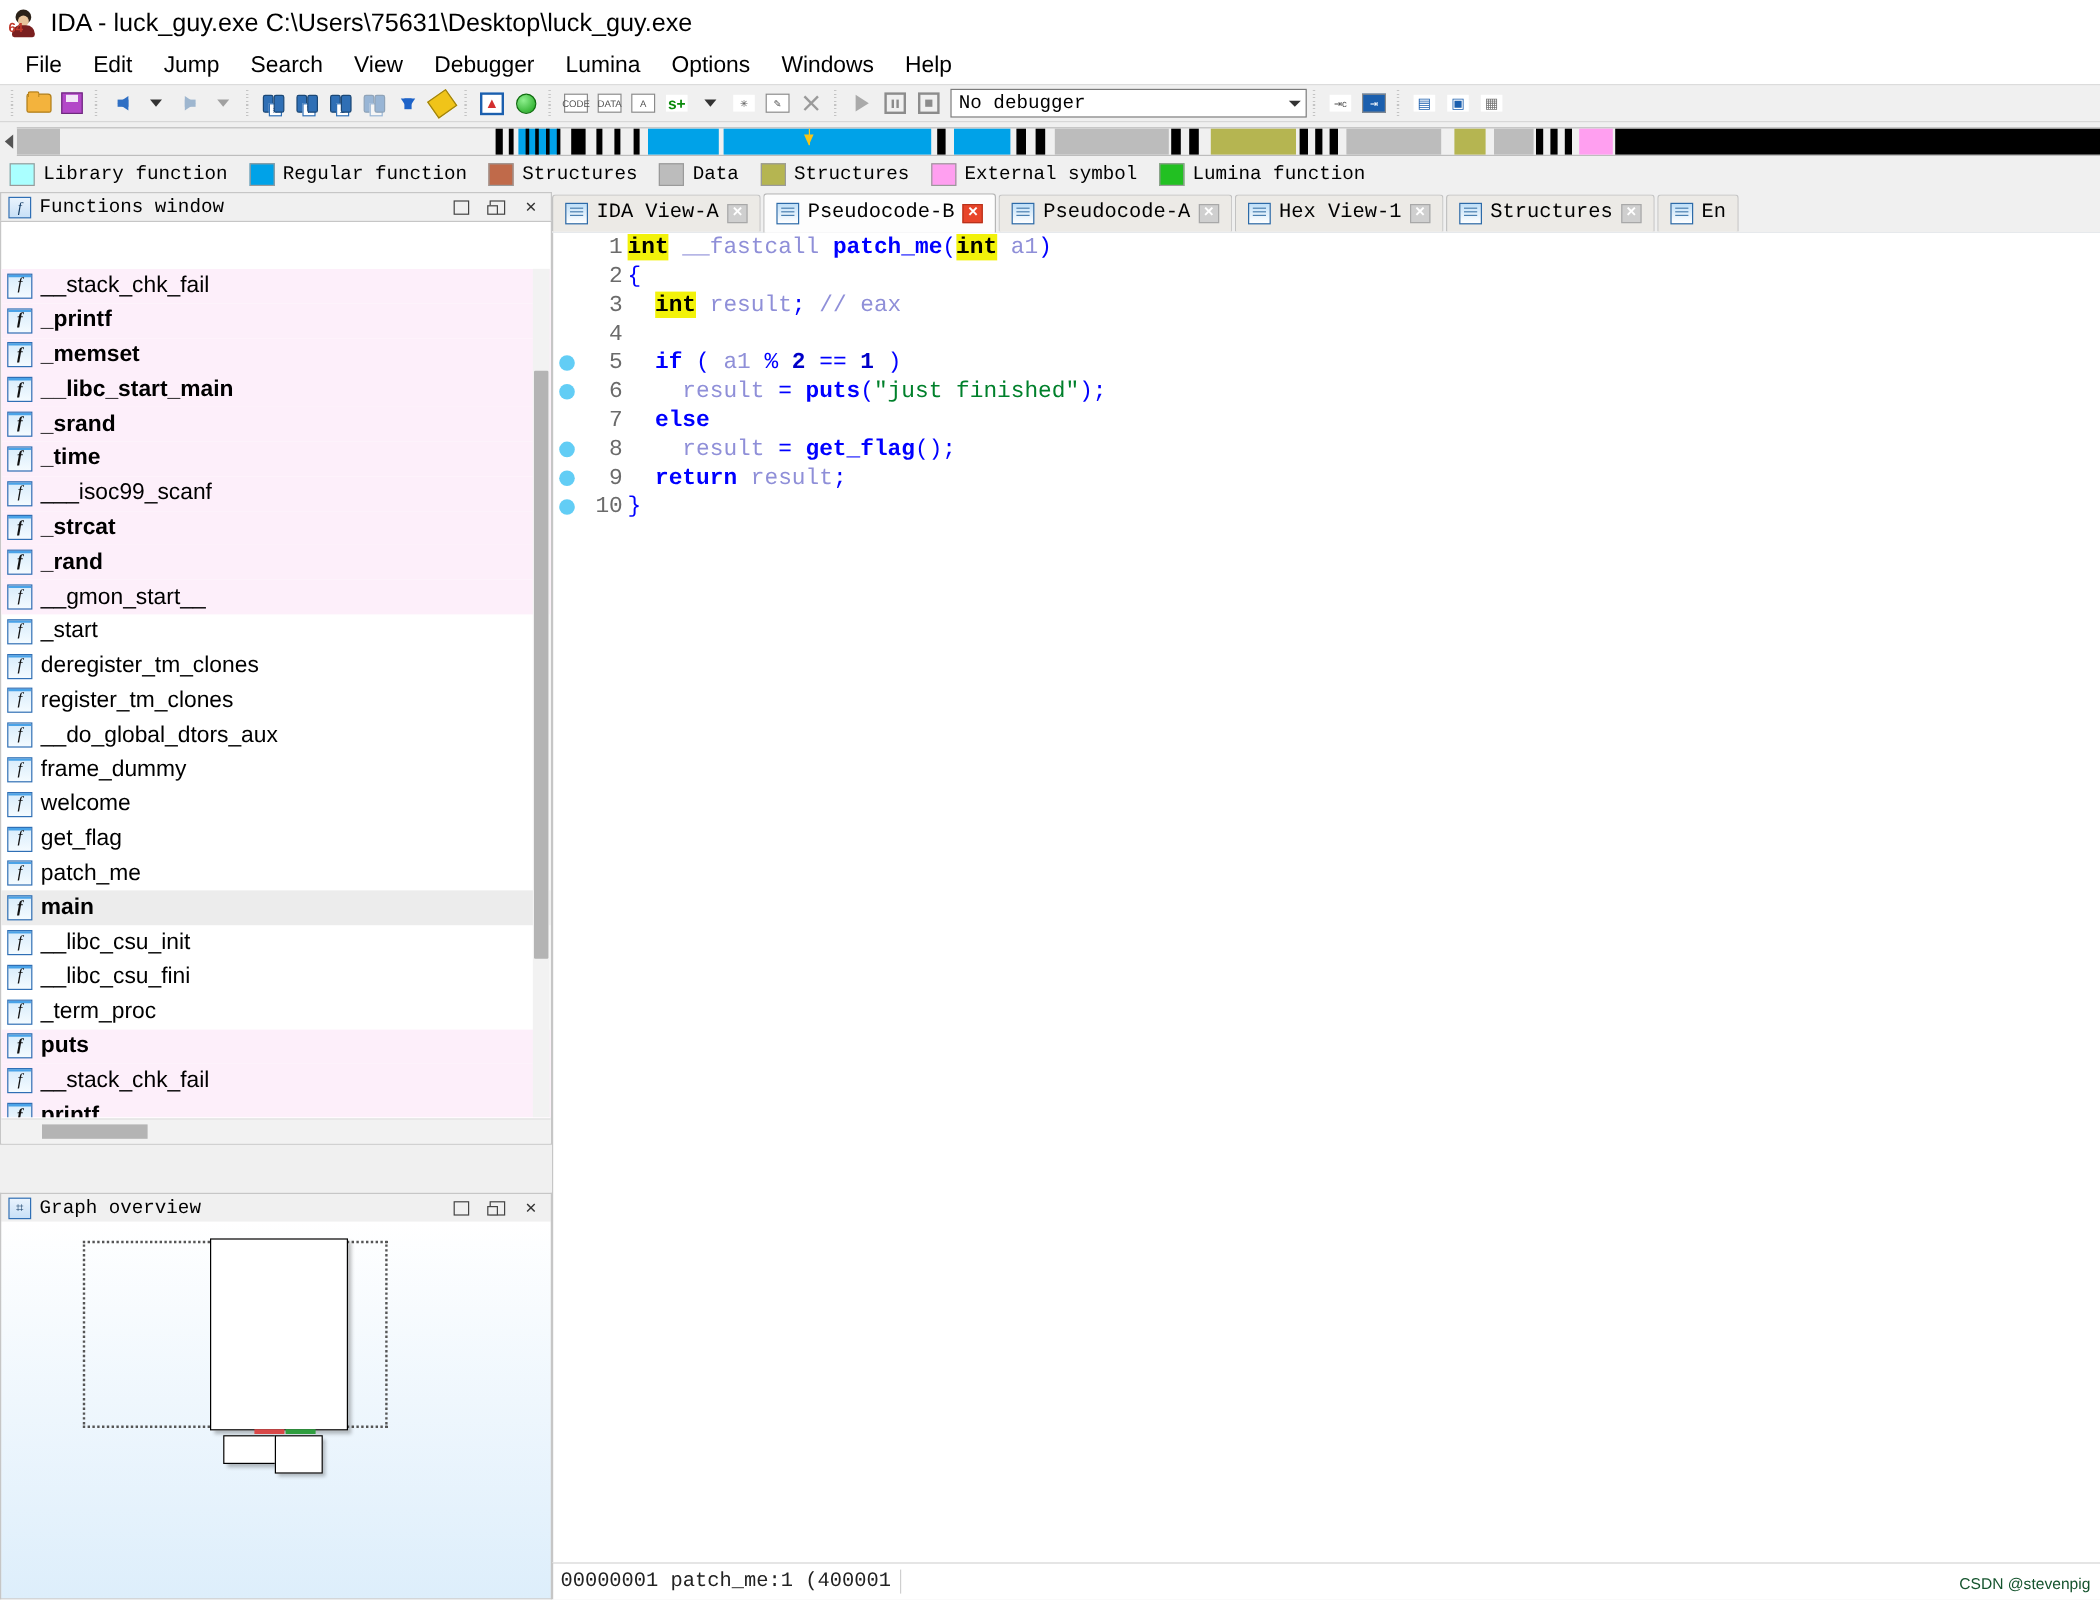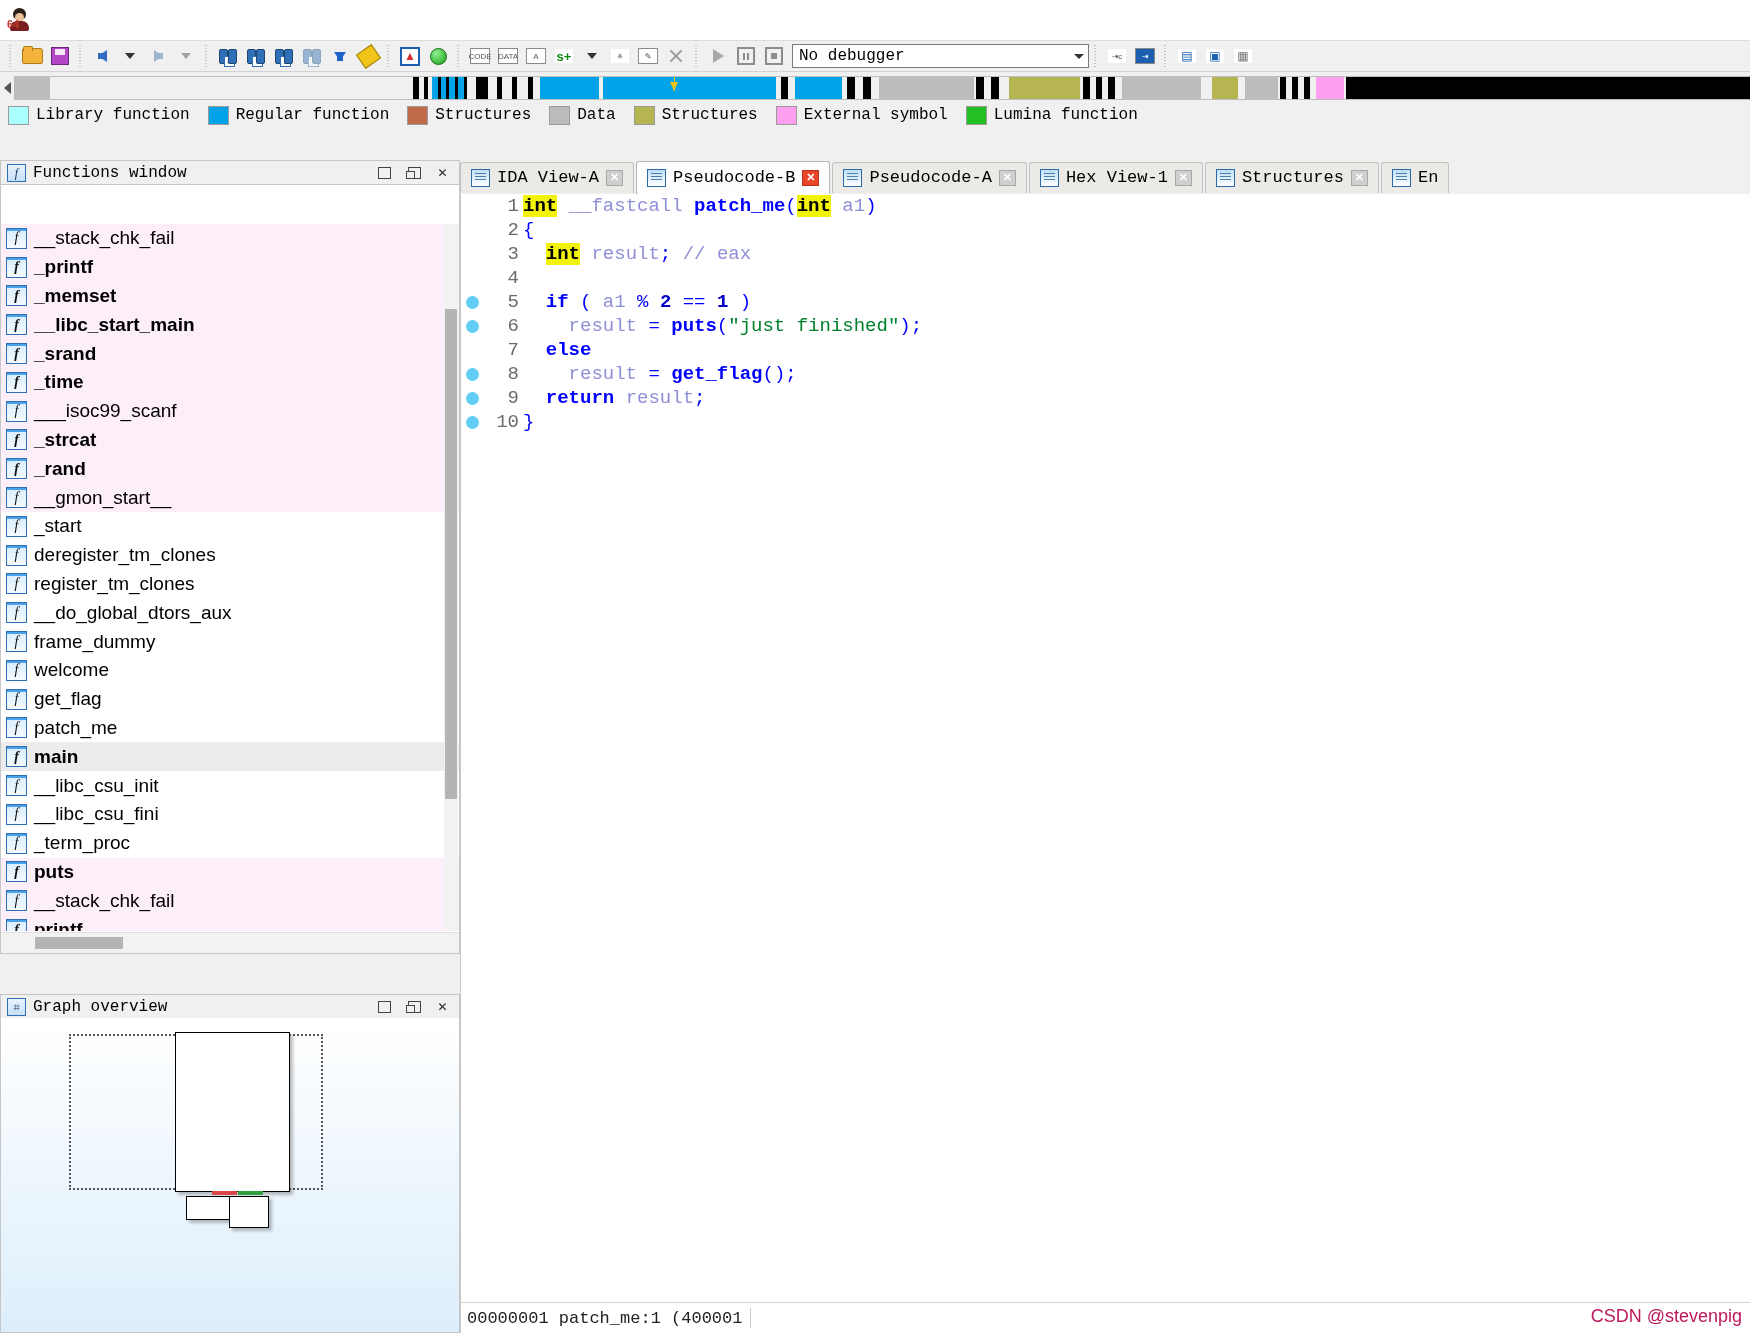--- a/index.html
+++ b/index.html
@@ -220,21 +220,21 @@
 
   .codestatus{
     position:absolute;left:0;right:0;bottom:0;height:30px;background:#fff;
     border-top:1px solid #d5d5d5;border-left:1px solid #c6c6c6;
     font-family:"Liberation Mono","DejaVu Sans Mono",monospace;font-size:17px;color:#222;
     display:flex;align-items:center;padding-left:6px;overflow:hidden;
   }
   .codestatus .cell{padding-right:8px;border-right:1px solid #cfcfcf;margin-right:8px;height:20px;display:flex;align-items:center;}
 
   .watermark{
-    position:absolute;right:8px;bottom:6px;font-size:18px;color:#be185d;
+    position:absolute;right:8px;bottom:6px;font-size:13px;color:#14532d;
     font-family:"Liberation Sans",sans-serif;
   }
 
   
   .ic{width:20px;height:18px;position:relative;display:inline-block;}
   .folder{background:#f3b33d;border:1px solid #b07c16;border-radius:2px 3px 2px 2px;width:19px;height:14px;}
   .folder::before{content:"";position:absolute;left:0;top:-3px;width:8px;height:4px;background:#f3b33d;border:1px solid #b07c16;border-bottom:none;border-radius:2px 2px 0 0;}
   .disk{width:16px;height:16px;background:#b347c8;border:1px solid #6d2a7d;}
   .disk::after{content:"";position:absolute;left:3px;top:1px;width:10px;height:6px;background:#f2e6f7;}
   .arr-l{width:0;height:0;border-top:6px solid transparent;border-bottom:6px solid transparent;border-right:9px solid #2f6fc4;position:relative;}
@@ -267,22 +267,35 @@
 
 <div class="app">
 
   <div class="titlebar">
     <div class="title-ico">
       <div class="head"></div>
         <div class="face"></div>
         <div class="body"></div>
       <div class="sixtyfour">64</div>
     </div>
+    <div class="titletext">IDA - luck_guy.exe C:\Users\75631\Desktop\luck_guy.exe</div>
   </div>
 
+  <div class="menubar">
+    <div class="menuitem">File</div>
+    <div class="menuitem">Edit</div>
+    <div class="menuitem">Jump</div>
+    <div class="menuitem">Search</div>
+    <div class="menuitem">View</div>
+    <div class="menuitem">Debugger</div>
+    <div class="menuitem">Lumina</div>
+    <div class="menuitem">Options</div>
+    <div class="menuitem">Windows</div>
+    <div class="menuitem">Help</div>
+  </div>
 
   <div class="toolbar">
     <div class="grip"></div>
     <div class="tb-btn">
         <span class="ic folder"></span>
       </div>
     <div class="tb-btn">
         <span class="ic disk"></span>
       </div>
     <div class="grip"></div>

